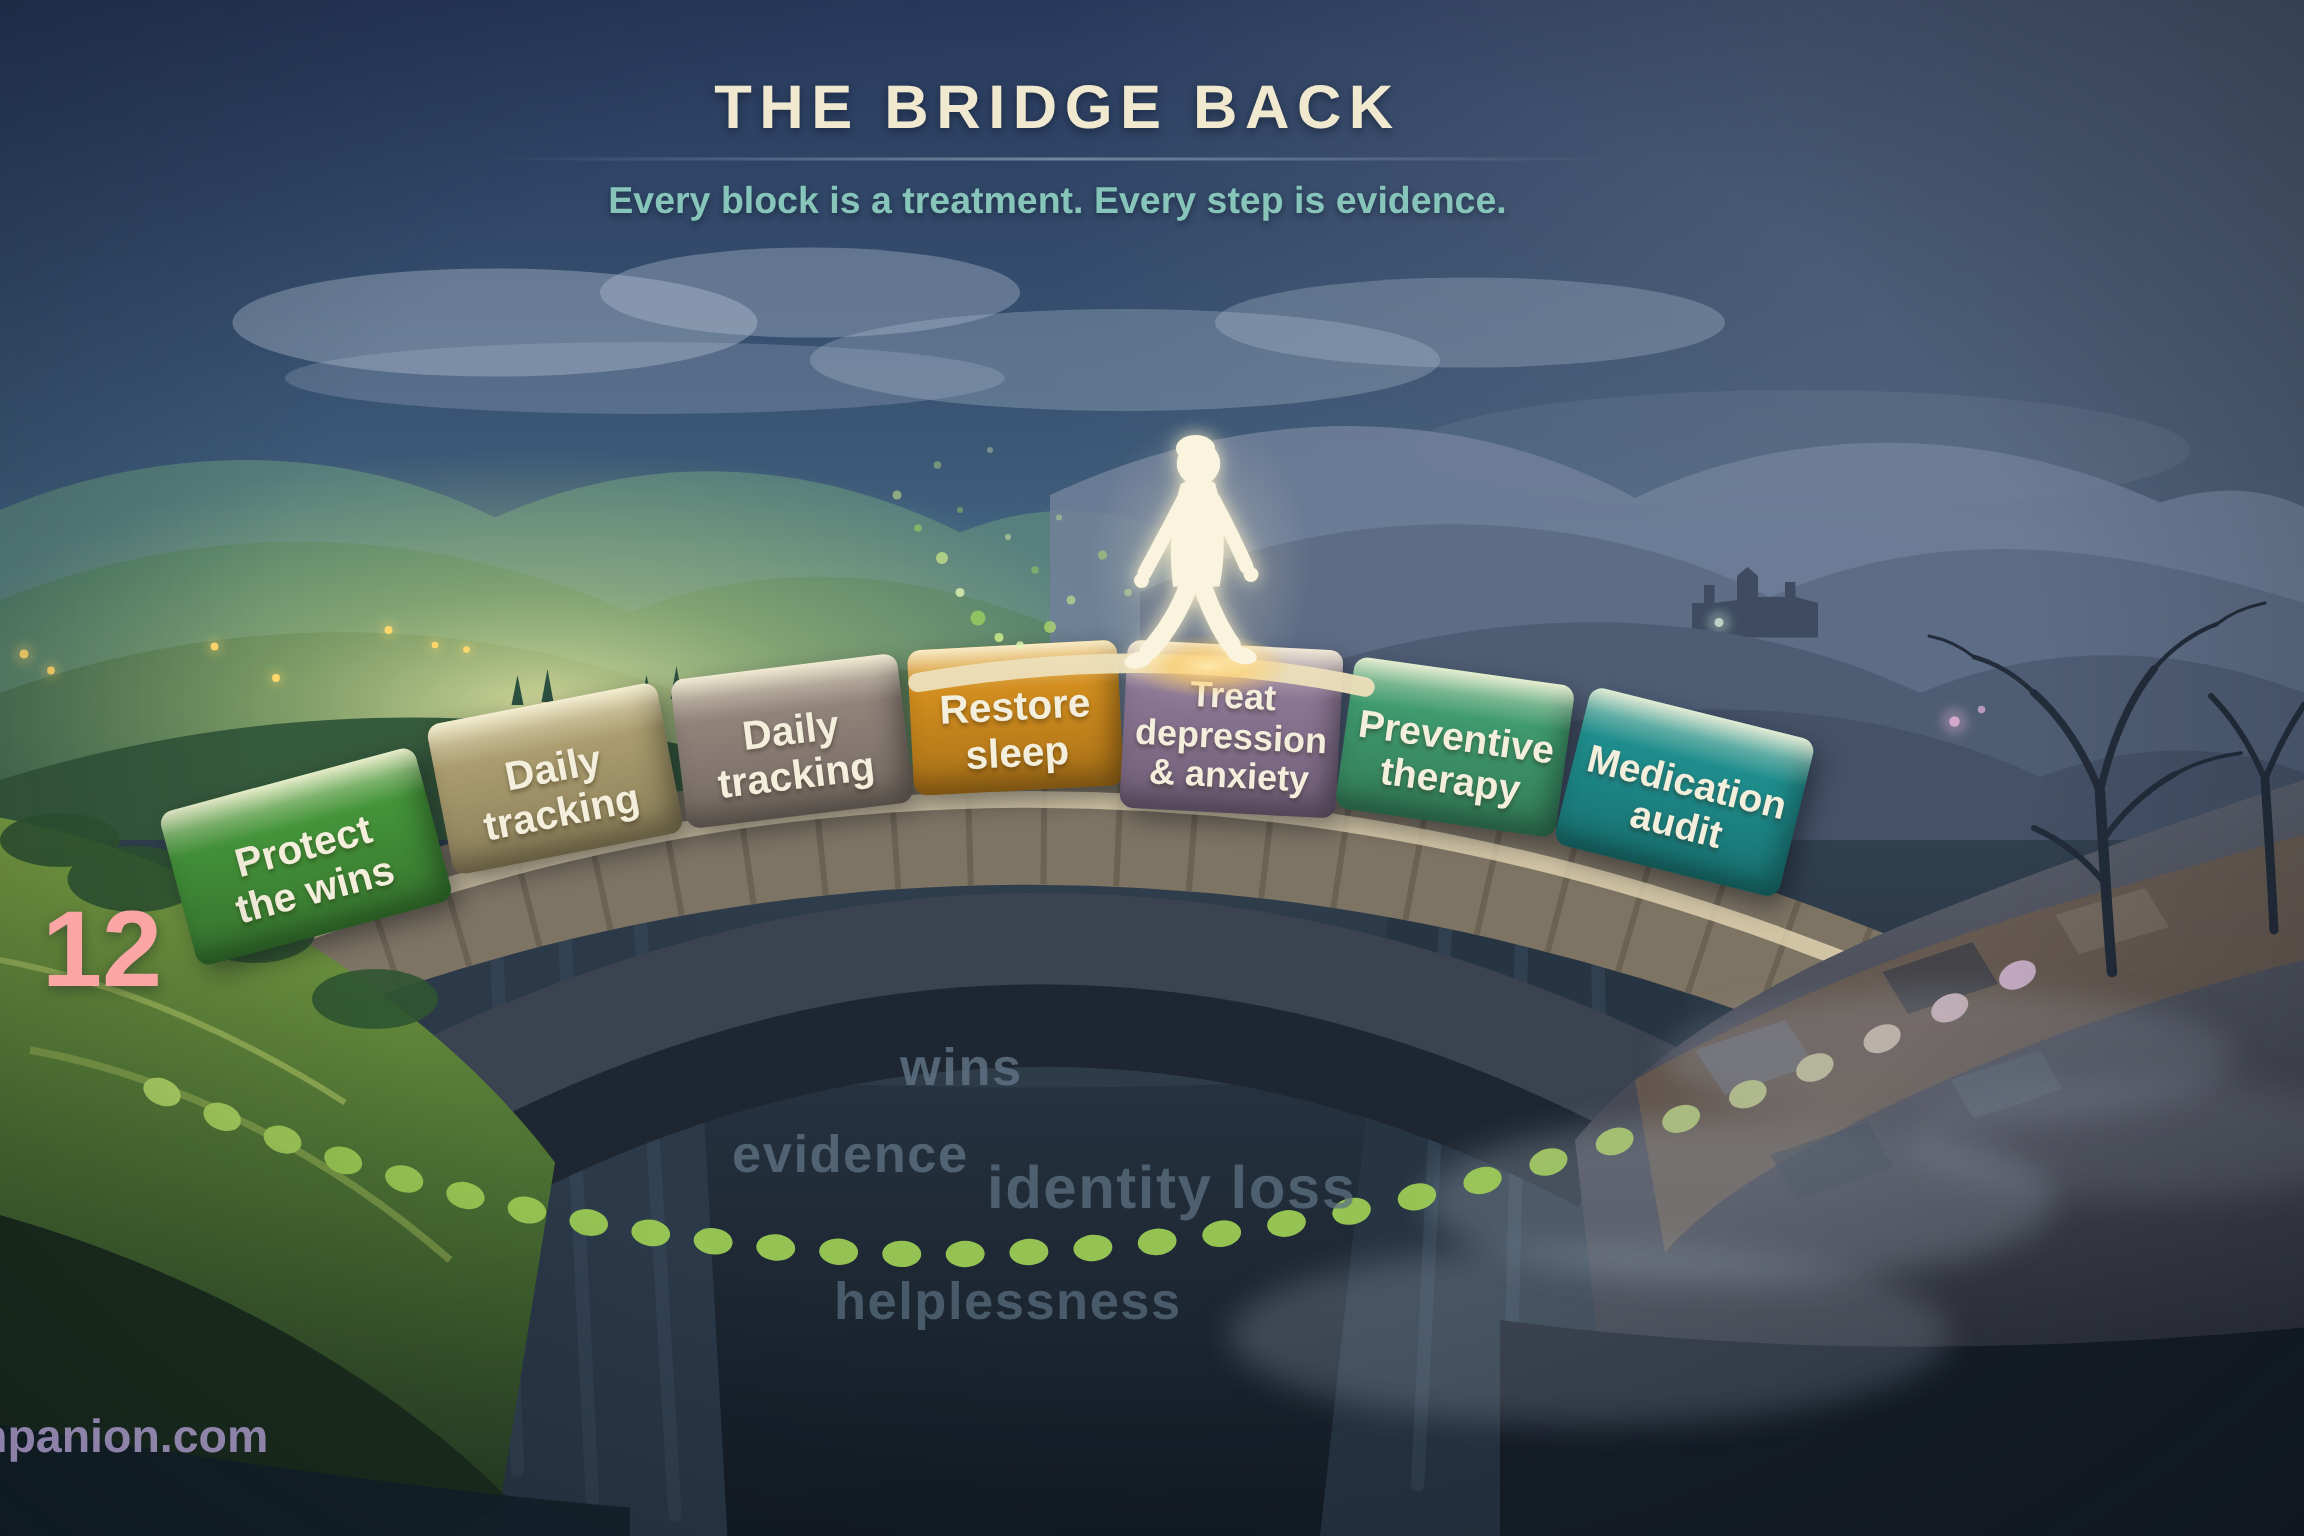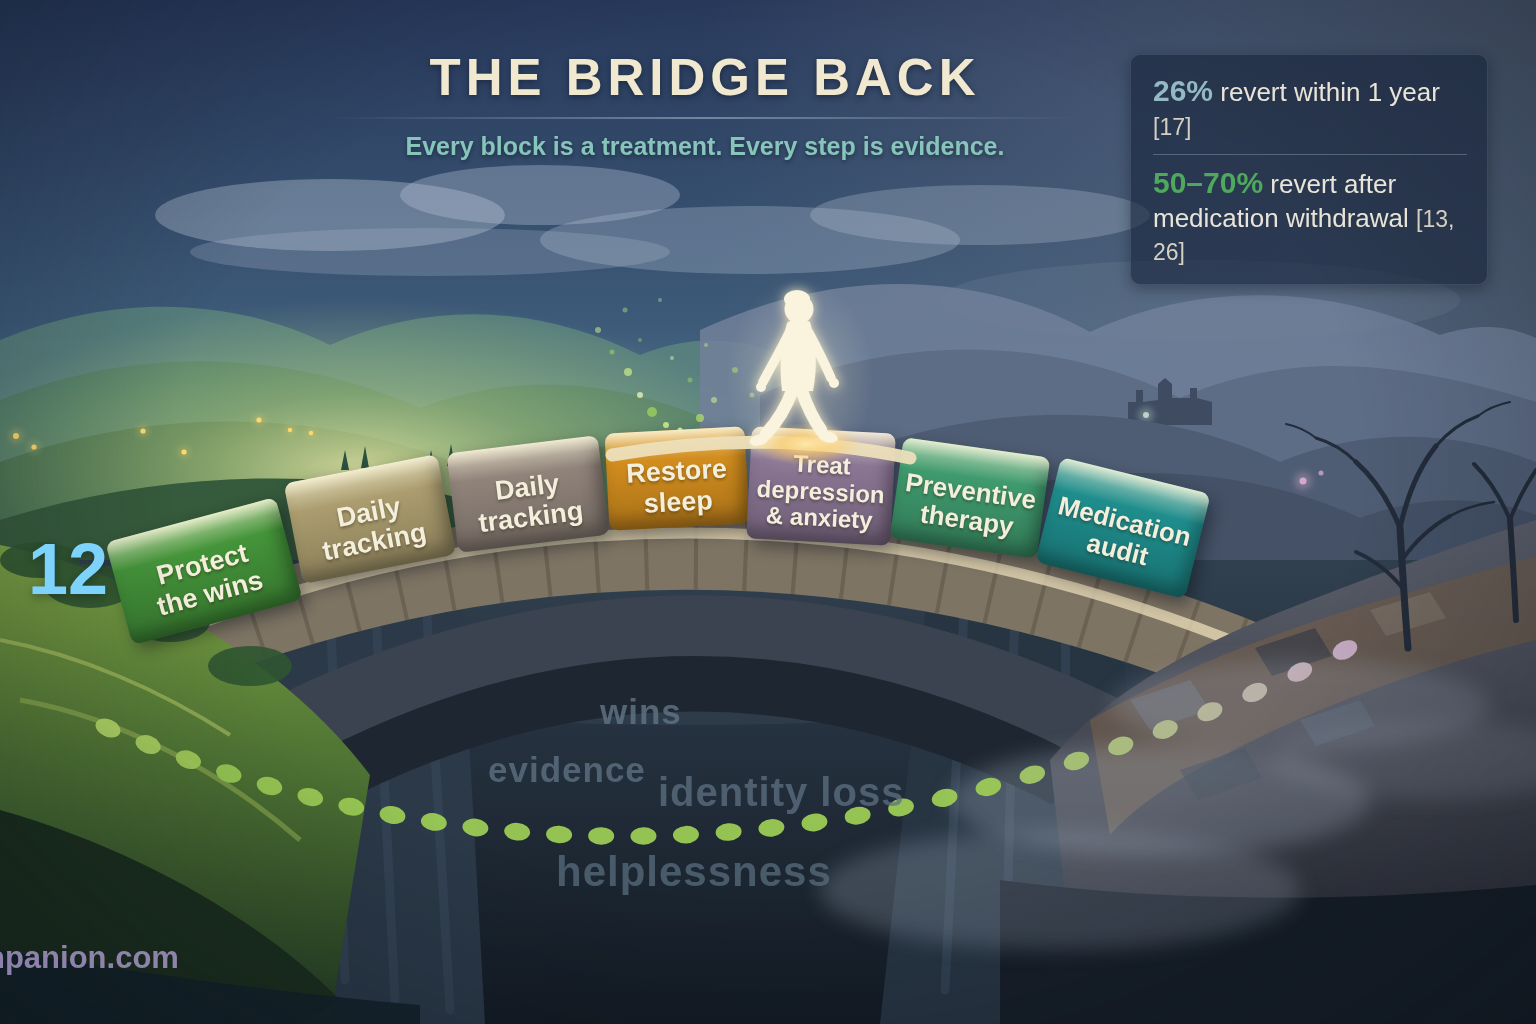--- a/index.html
+++ b/index.html
@@ -25,40 +25,40 @@
   .b4 .label{font-size:27px;max-width:110px;}
   .b5{left:749px;top:430px;width:144px;height:112px;transform:rotate(3deg);}
   .b5 .label{font-size:24px;max-width:132px;padding-top:12px;}
   .b6{left:896px;top:447px;width:148px;height:102px;transform:rotate(8deg);}
   .b6 .label{font-size:26px;max-width:138px;}
   .b7{left:1046px;top:474px;width:154px;height:108px;transform:rotate(14deg);}
   .b7 .label{font-size:26px;max-width:150px;}
   #fg{z-index:3;}
   .overlay{position:absolute;z-index:5;}
   .title-wrap{left:320px;top:48px;width:770px;text-align:center;}
-  .title{font-size:51px;font-weight:bold;letter-spacing:5px;color:#f0e8cf;
+  .title{font-size:41px;font-weight:bold;letter-spacing:5px;color:#f0e8cf;
          text-shadow:0 2px 6px rgba(10,18,32,.5);}
   .title-divider{height:2px;margin:10px 8px 0 8px;
          background:linear-gradient(90deg,rgba(159,179,200,0),rgba(169,189,210,.55),rgba(159,179,200,0));}
   .subtitle{margin-top:13px;font-size:25px;font-weight:600;color:#87c5bb;
          text-shadow:0 2px 4px rgba(10,18,32,.45);}
   .stats-box{left:1130px;top:54px;width:358px;box-sizing:border-box;padding:17px 20px 15px 22px;
          background:rgba(23,36,58,.62);border:1px solid rgba(160,180,205,.18);border-radius:10px;
          box-shadow:0 4px 14px rgba(8,14,24,.35);color:#e9e4d8;font-size:26px;line-height:1.28;}
   .stat-value{font-weight:bold;font-size:30px;}
   .stat-ref{color:#d5d0c2;font-size:23px;}
   .stats-divider{border:none;border-top:1px solid rgba(170,190,210,.35);margin:10px 0 9px 0;}
   .num{font-size:72px;font-weight:bold;text-shadow:0 3px 8px rgba(10,18,28,.35);}
-  .num-left{left:28px;top:528px;color:#7dd3fc;}
+  .num-left{left:28px;top:592px;color:#fca5a5;}
   .num-right{left:1366px;top:546px;color:#d9cad3;}
   .chasm-word{color:#5e7183;font-weight:600;letter-spacing:1px;}
   .cw1{left:600px;top:692px;font-size:35px;opacity:.85;}
   .cw2{left:488px;top:750px;font-size:35px;opacity:.8;}
   .cw3{left:658px;top:770px;font-size:40px;opacity:.75;}
-  .cw4{left:556px;top:848px;font-size:42px;opacity:.8;color:#566879;}
+  .cw4{left:556px;top:848px;font-size:35px;opacity:.8;color:#566879;}
   .watermark{left:-14px;top:940px;font-size:31px;font-weight:bold;color:#a394c2;opacity:.85;z-index:5;}
   .vignette{position:absolute;inset:0;z-index:4;pointer-events:none;
          background:radial-gradient(ellipse at 50% 45%, rgba(0,0,0,0) 55%, rgba(8,14,22,.38) 100%);}
 </style>
 </head>
 <body>
 
 <div id="stage">
 
   <svg id="scene" width="1536" height="1024" viewBox="0 0 1536 1024">
@@ -349,33 +349,20 @@
   </svg>
 
   <div class="vignette"></div>
 
   <div class="overlay title-wrap">
     <div class="title">THE BRIDGE BACK</div>
     <div class="title-divider"></div>
     <div class="subtitle">Every block is a treatment. Every step is evidence.</div>
   </div>
 
-  <div class="overlay stats-box">
-    <div>
-      <span class="stat-value" style="color:#93b9c4">26%</span>
-      <span>revert within 1 year</span>
-      <span class="stat-ref">[17]</span>
-    </div>
-    <hr class="stats-divider">
-    <div>
-      <span class="stat-value" style="color:#4fa95c">50–70%</span>
-      <span>revert after medication withdrawal</span>
-      <span class="stat-ref">[13, 26]</span>
-    </div>
-  </div>
 
   <div class="overlay num num-left">12</div>
 
   <div class="overlay chasm-word cw1">wins</div>
   <div class="overlay chasm-word cw2">evidence</div>
   <div class="overlay chasm-word cw3">identity loss</div>
   <div class="overlay chasm-word cw4">helplessness</div>
 
   <div class="overlay watermark">npanion.com</div>
 </div>

